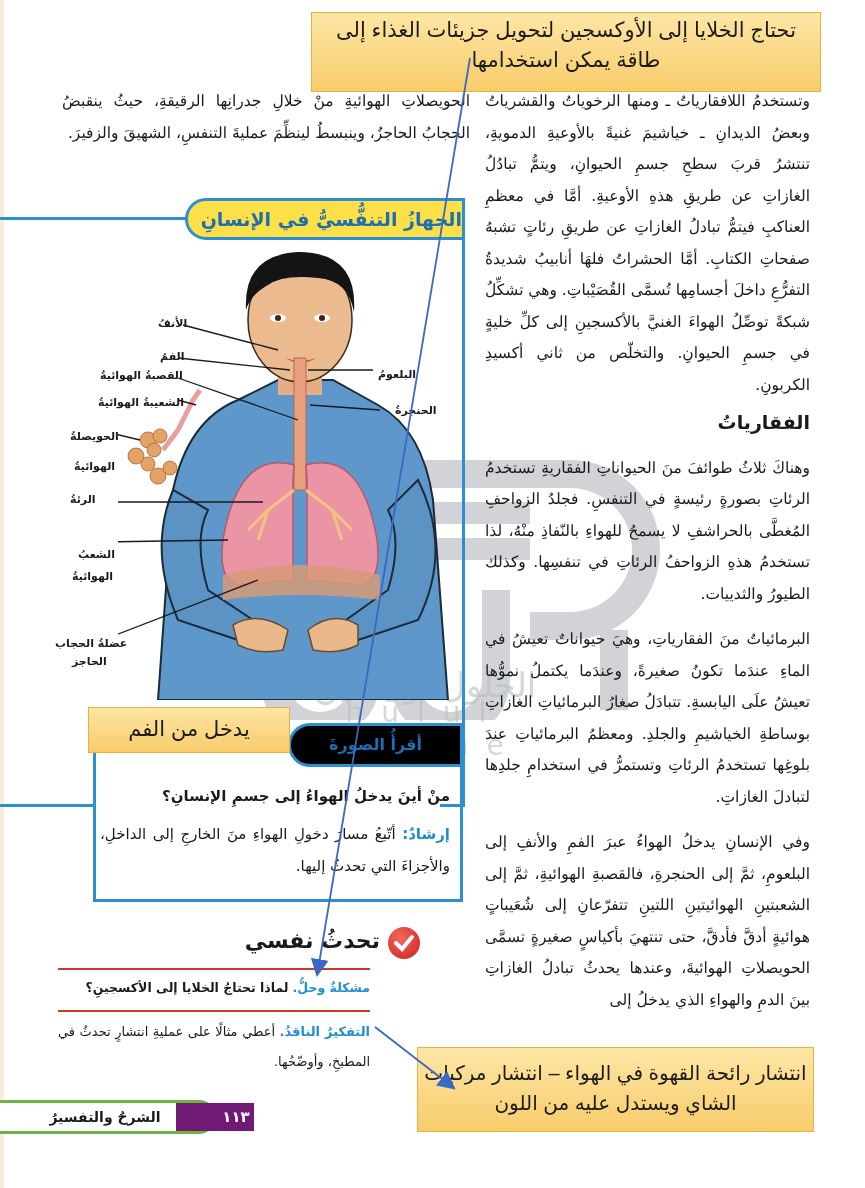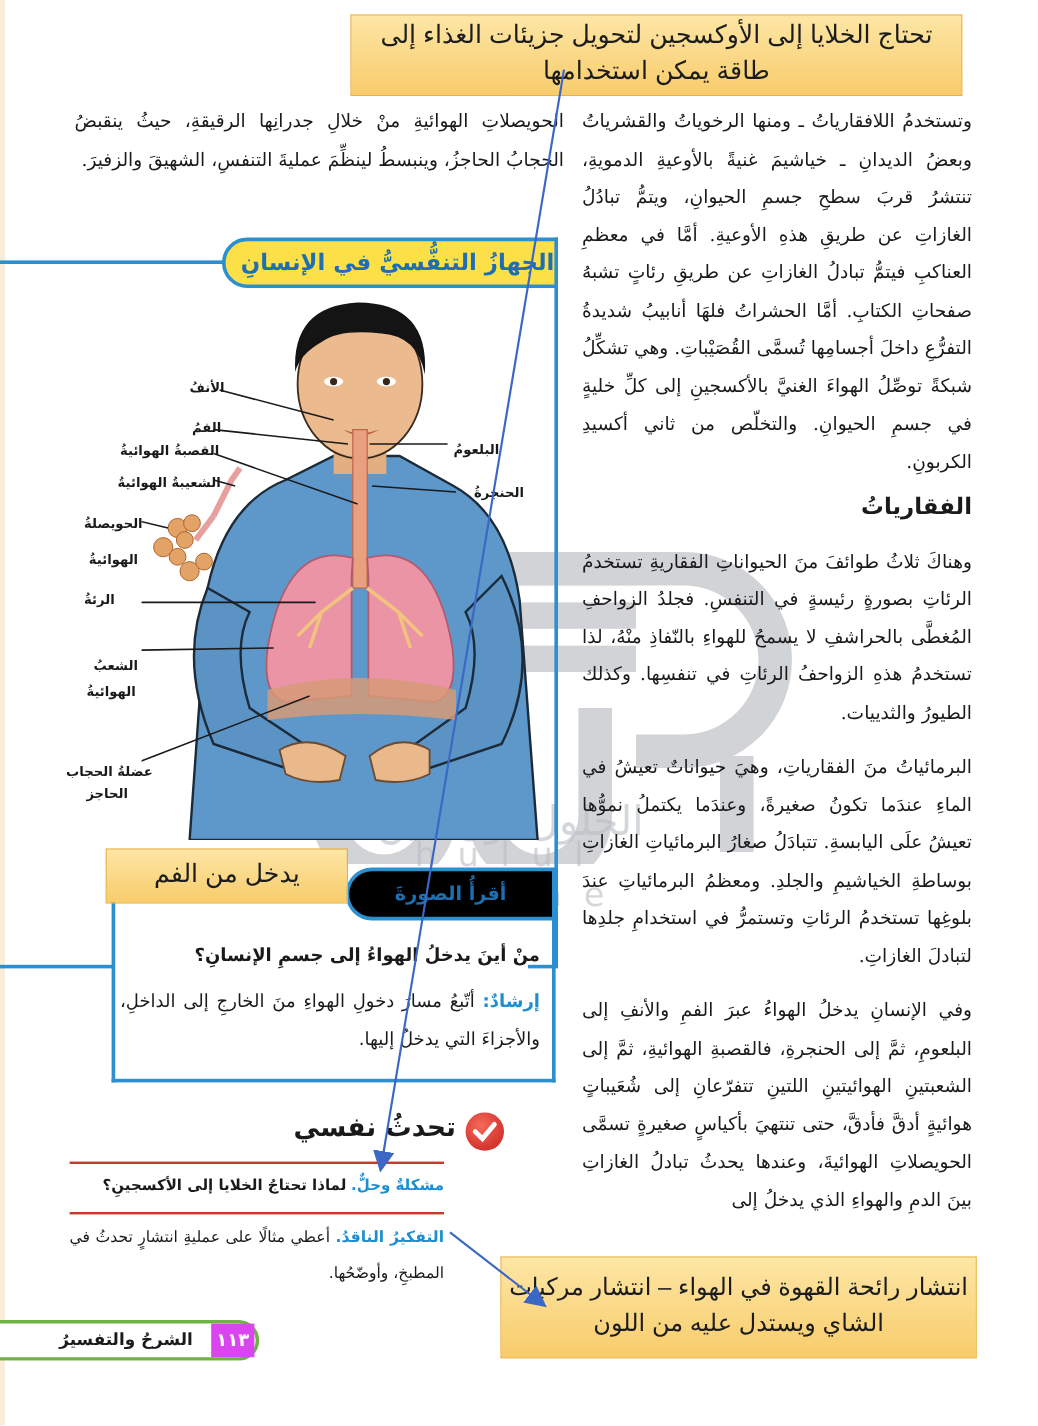--- a/index.html
+++ b/index.html
@@ -3,21 +3,21 @@
 <meta charset="utf-8">
 <style>
   html,body{margin:0;padding:0;}
   body{width:865px;height:1188px;position:relative;overflow:hidden;background:#fff;
        font-family:"DejaVu Sans","Liberation Sans",sans-serif;color:#1a1a1a;direction:rtl;}
   .abs{position:absolute;}
   .left-stripe{left:0;top:0;width:4px;height:1188px;background:#f7edd8;}
   
   .callout{background:linear-gradient(#fde6a5,#f8cc6b);border:1.5px solid #e9b23e;color:#1c1c1c;
            text-align:center;font-family:"Liberation Sans","DejaVu Sans",sans-serif;}
-  .callout-top{left:292px;top:12px;width:510px;height:68px;font-size:21px;line-height:30px;padding-top:2px;box-sizing:border-box;}
+  .callout-top{left:311px;top:12px;width:510px;height:80px;font-size:21px;line-height:30px;padding-top:2px;box-sizing:border-box;}
   .callout-mouth{left:88px;top:707px;width:200px;height:44px;font-size:21px;line-height:42px;}
   .callout-diff{left:417px;top:1047px;width:397px;height:85px;font-size:20px;line-height:30px;padding-top:10px;box-sizing:border-box;}
   
   .col{font-family:"DejaVu Serif","Liberation Serif",serif;font-size:15.5px;line-height:31.5px;text-align:justify;text-align-last:right;}
   .col p{margin:0;}
   .col-right{left:485px;top:86px;width:325px;}
   .col-left{left:62px;top:86px;width:408px;}
   .heading{font-family:"DejaVu Sans",sans-serif;font-weight:bold;font-size:19px;margin:4px 0 14px 0!important;}
   
   .frame-line{background:#2b8fd0;}
@@ -30,21 +30,21 @@
   .read-tab{left:288px;top:723px;width:175px;height:44px;background:#000000;border:3px solid #2b8fd0;border-radius:22px 0 0 22px;box-sizing:border-box;
       color:#1d6fb1;font-weight:bold;font-size:16px;text-align:center;line-height:38px;}
   .q-text{font-weight:bold;font-size:15px;}
   .hint-label{color:#1d8fd0;font-weight:bold;}
   
   .check-icon{left:388px;top:927px;width:32px;height:32px;border-radius:50%;background:radial-gradient(circle at 40% 35%,#f56a5a,#c81d1d);}
   .selftest-title{left:240px;top:928px;width:140px;font-weight:bold;font-size:22px;}
   .red-rule{background:#c83a2c;height:2px;}
   .st-key{color:#1d8fd0;font-weight:bold;}
   .footer-bar{left:0;top:1100px;width:216px;height:34px;border:3px solid #6fb341;border-left:none;border-radius:0 18px 18px 0;box-sizing:border-box;background:#fff;}
-  .page-num{left:176px;top:1103px;width:36px;height:28px;background:#d946ef;color:#fff;font-weight:bold;font-size:15px;text-align:center;line-height:28px;}
+  .page-num{left:176px;top:1103px;width:36px;height:28px;background:#701a75;color:#fff;font-weight:bold;font-size:15px;text-align:center;line-height:28px;padding-left:42px;}
   .footer-label{left:40px;top:1103px;width:130px;font-weight:bold;font-size:14px;line-height:28px;text-align:center;}
   .watermark{pointer-events:none;}
 </style>
 </head>
 <body>
 
 <div class="abs left-stripe"></div>
 
 <svg class="abs watermark" style="left:130px;top:440px;" width="600" height="280" viewBox="0 0 600 280">
   <g fill="#9aa0a6" opacity="0.45">
@@ -144,21 +144,21 @@
 <div class="abs lbl" style="left:55px;top:637px;">عضلةُ الحجاب</div>
 <div class="abs lbl" style="left:72px;top:655px;">الحاجز</div>
 <div class="abs lbl" style="left:378px;top:368px;">البلعومُ</div>
 <div class="abs lbl" style="left:395px;top:404px;">الحنجرةُ</div>
 
 <div class="abs read-box"></div>
 <div class="abs read-tab">أقرأُ الصورةَ</div>
 <div class="abs q-text" style="left:100px;top:787px;width:350px;">منْ أينَ يدخلُ الهواءُ إلى جسمِ الإنسانِ؟</div>
 <div class="abs" style="left:100px;top:818px;width:350px;font-size:15px;line-height:32px;text-align:justify;">
   <span class="hint-label">إرشادٌ:</span>
-  <span>أتّبعُ مسارَ دخولِ الهواءِ منَ الخارجِ إلى الداخلِ، والأجزاءَ التي يدخلُ إليها.</span>
+  <span>أتّبعُ مسارَ دخولِ الهواءِ منَ الخارجِ إلى الداخلِ، والأجزاءَ التي تحدثُ إليها.</span>
 </div>
 
 <div class="abs callout callout-mouth">يدخل من الفم</div>
 
 <div class="abs check-icon">
   <svg width="32" height="32" viewBox="0 0 32 32">
       <path d="M8 16 L14 22 L24 10" stroke="#fff" stroke-width="4" fill="none" stroke-linecap="round"></path>
     </svg>
 </div>
 <div class="abs selftest-title">تحدثُ نفسي</div>

